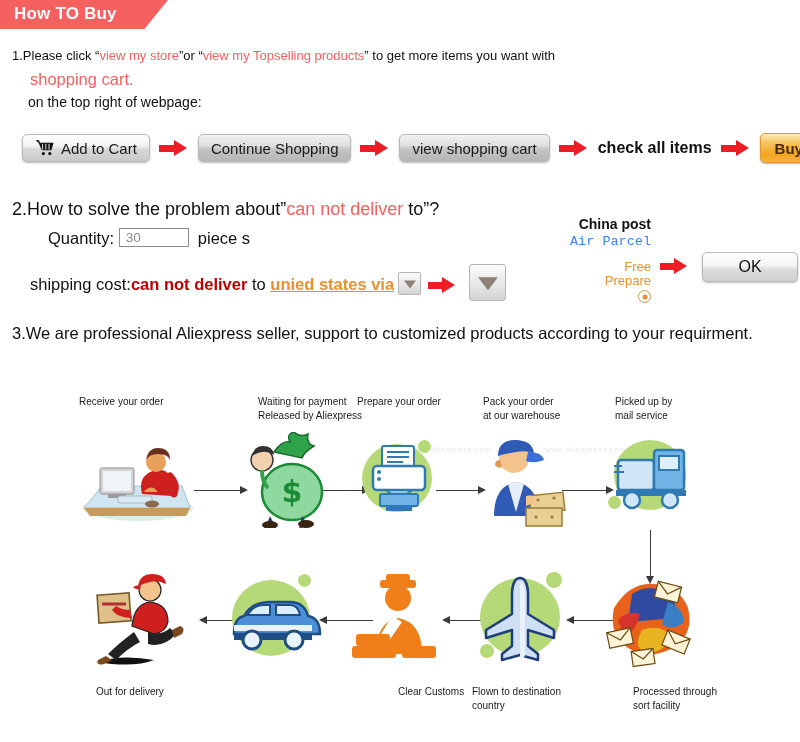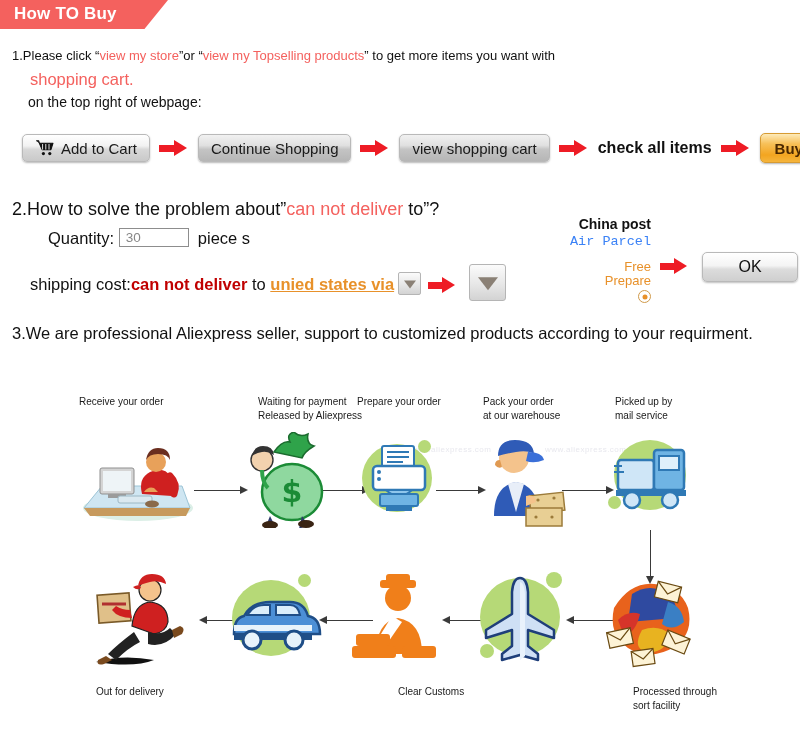--- a/index.html
+++ b/index.html
@@ -615,16 +615,18 @@
         <rect x="66" y="66" width="24" height="16" fill="#fdf3d6" transform="rotate(22 78 74)"></rect>
         <path d="M66 66 l12 10 l12 -10" fill="none" transform="rotate(22 78 74)"></path>
         <rect x="34" y="82" width="22" height="15" fill="#fdf3d6" transform="rotate(-8 45 89)"></rect>
         <path d="M34 82 l11 9 l11 -9" fill="none" transform="rotate(-8 45 89)"></path>
       </g>
     </svg>
   </div>
 
   <div class="flow-label" style="top:315px; left:96px;">Out for delivery</div>
   <div class="flow-label" style="top:315px; left:358px;margin-left:40px;">Clear Customs</div>
+  <div class="flow-label" style="top:315px; left:472px;">Flown to destination
+country</div>
   <div class="flow-label" style="top:315px; left:633px;">Processed through
 sort facility</div>
 
 </div>
 
 </body></html>

